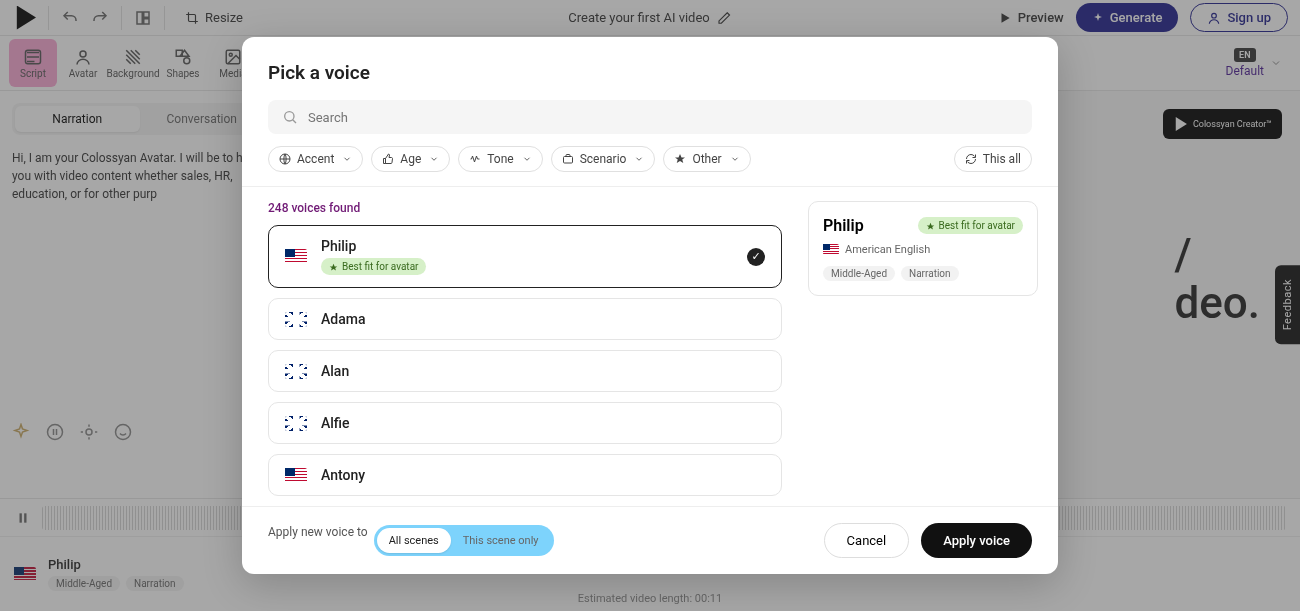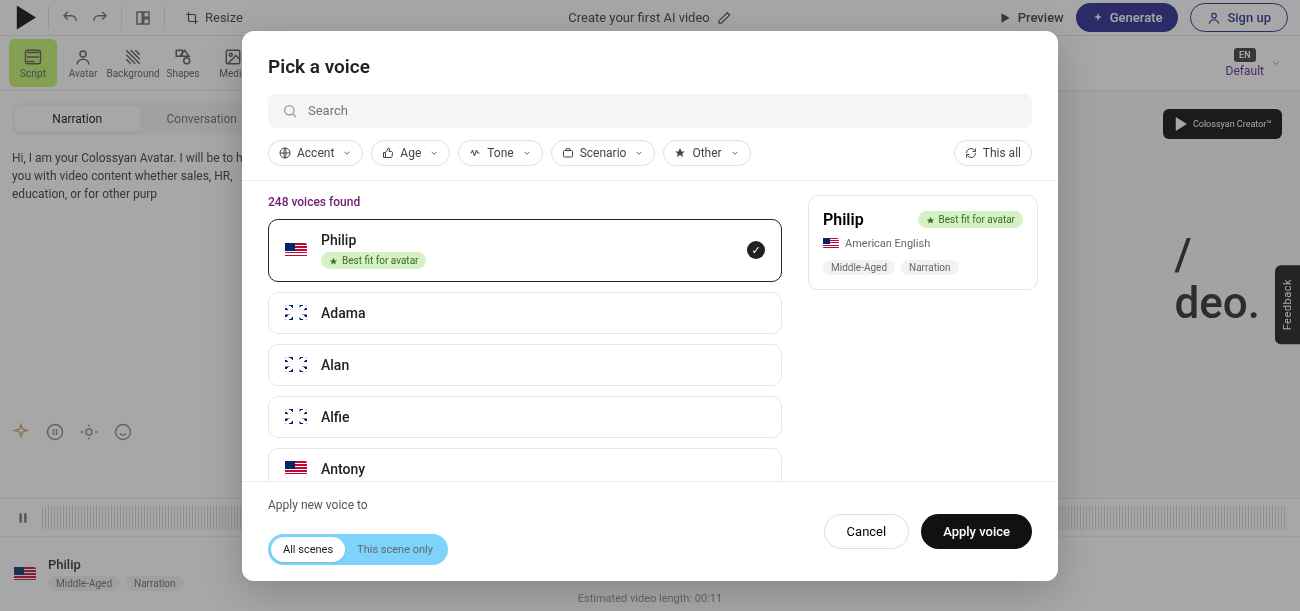--- a/index.html
+++ b/index.html
@@ -13,21 +13,21 @@
 .resize-btn { display: flex; align-items: center; gap: 6px; color: #333; font-size: 13px; cursor: pointer; margin-left: 8px; }
 .title-center { position: absolute; left: 50%; transform: translateX(-50%); display: flex; align-items: flex-end; gap: 8px; font-size: 13px; color: #333; }
 .tb-right { margin-left: auto; display: flex; align-items: center; gap: 12px; }
 .preview-btn { display: flex; align-items: center; gap: 6px; font-size: 13px; color: #333; cursor: pointer; font-weight: 500; }
 .generate-btn { background: #1e1e8c; color: #fff; padding: 7px 16px; border-radius: 18px; font-size: 13px; display: flex; align-items: center; gap: 6px; cursor: pointer; font-weight: 500; }
 .signup-btn { border: 1px solid #1e1e8c; color: #1e1e8c; padding: 6px 16px; border-radius: 18px; font-size: 13px; display: flex; align-items: center; gap: 6px; cursor: pointer; font-weight: 500; }
 
 
 .tools { height: 55px; background: #fff; border-bottom: 1px solid #e5e5e5; display: flex; align-items: center; padding: 0 8px; }
 .tool-item { display: flex; flex-direction: column; align-items: center; justify-content: center; gap: 2px; width: 48px; height: 48px; font-size: 10px; color: #555; cursor: pointer; border-radius: 6px; margin: 0 1px; }
-.tool-item.active { background: #bef264; }
+.tool-item.active { background: #f9a8d4; }
 .tool-ico { width: 18px; height: 18px; display: flex; align-items: center; justify-content: center; }
 .lang-sel { margin-left: auto; display: flex; align-items: center; gap: 6px; padding: 4px 10px; cursor: pointer; }
 .lang-badge { background: #333; color: #fff; font-size: 9px; padding: 2px 5px; border-radius: 3px; font-weight: 600; }
 .lang-text { font-size: 12px; color: #4c1d95; }
 
 
 .main { display: flex; height: calc(100% - 91px); }
 .left-panel { width: 280px; background: #fff; border-right: 1px solid #e5e5e5; padding: 12px; }
 .nc-tabs { display: flex; gap: 0; background: #f5f5f5; border-radius: 8px; padding: 3px; margin-bottom: 14px; }
 .nc-tab { flex: 1; text-align: center; padding: 6px; font-size: 12px; color: #666; cursor: pointer; border-radius: 6px; }
@@ -96,21 +96,21 @@
 .dc-top { display: flex; align-items: center; justify-content: space-between; margin-bottom: 8px; }
 .dc-name { font-size: 16px; font-weight: 600; }
 .dc-lang { display: flex; align-items: center; gap: 6px; font-size: 11px; color: #666; margin-bottom: 10px; }
 .dc-tags { display: flex; gap: 6px; }
 
 .modal-footer { border-top: 1px solid #eee; padding: 16px 26px; display: flex; align-items: center; }
 .apply-label { font-size: 12px; color: #555; margin-bottom: 8px; }
 .scope-toggle { display: inline-flex; background: #7dd3fc; border-radius: 18px; padding: 3px; }
 .scope-opt { padding: 6px 12px; font-size: 11px; color: #666; border-radius: 15px; cursor: pointer; }
 .scope-opt.active { background: #fff; color: #222; box-shadow: 0 1px 2px rgba(0,0,0,0.1); }
-.footer-left { display:flex; flex-direction:column; gap:14px; }
+.footer-left { display:flex; flex-direction:row; gap:6px; }
 .footer-btns { margin-left: auto; display: flex; gap: 12px; }
 .btn-cancel { border: 1px solid #ddd; background: #fff; padding: 9px 22px; border-radius: 22px; font-size: 13px; cursor: pointer; }
 .btn-apply { border: none; background: #111; color: #fff; padding: 9px 22px; border-radius: 22px; font-size: 13px; cursor: pointer; font-weight: 500; }
 
 
 .feedback { position: absolute; right: 0; top: 265px; background: #111; color: #fff; font-size: 11px; padding: 14px 6px; writing-mode: vertical-rl; transform: rotate(180deg); border-radius: 0 6px 6px 0; cursor: pointer; letter-spacing: 0.5px; }
 
 svg { display: block; }
 </style>
 </head>

